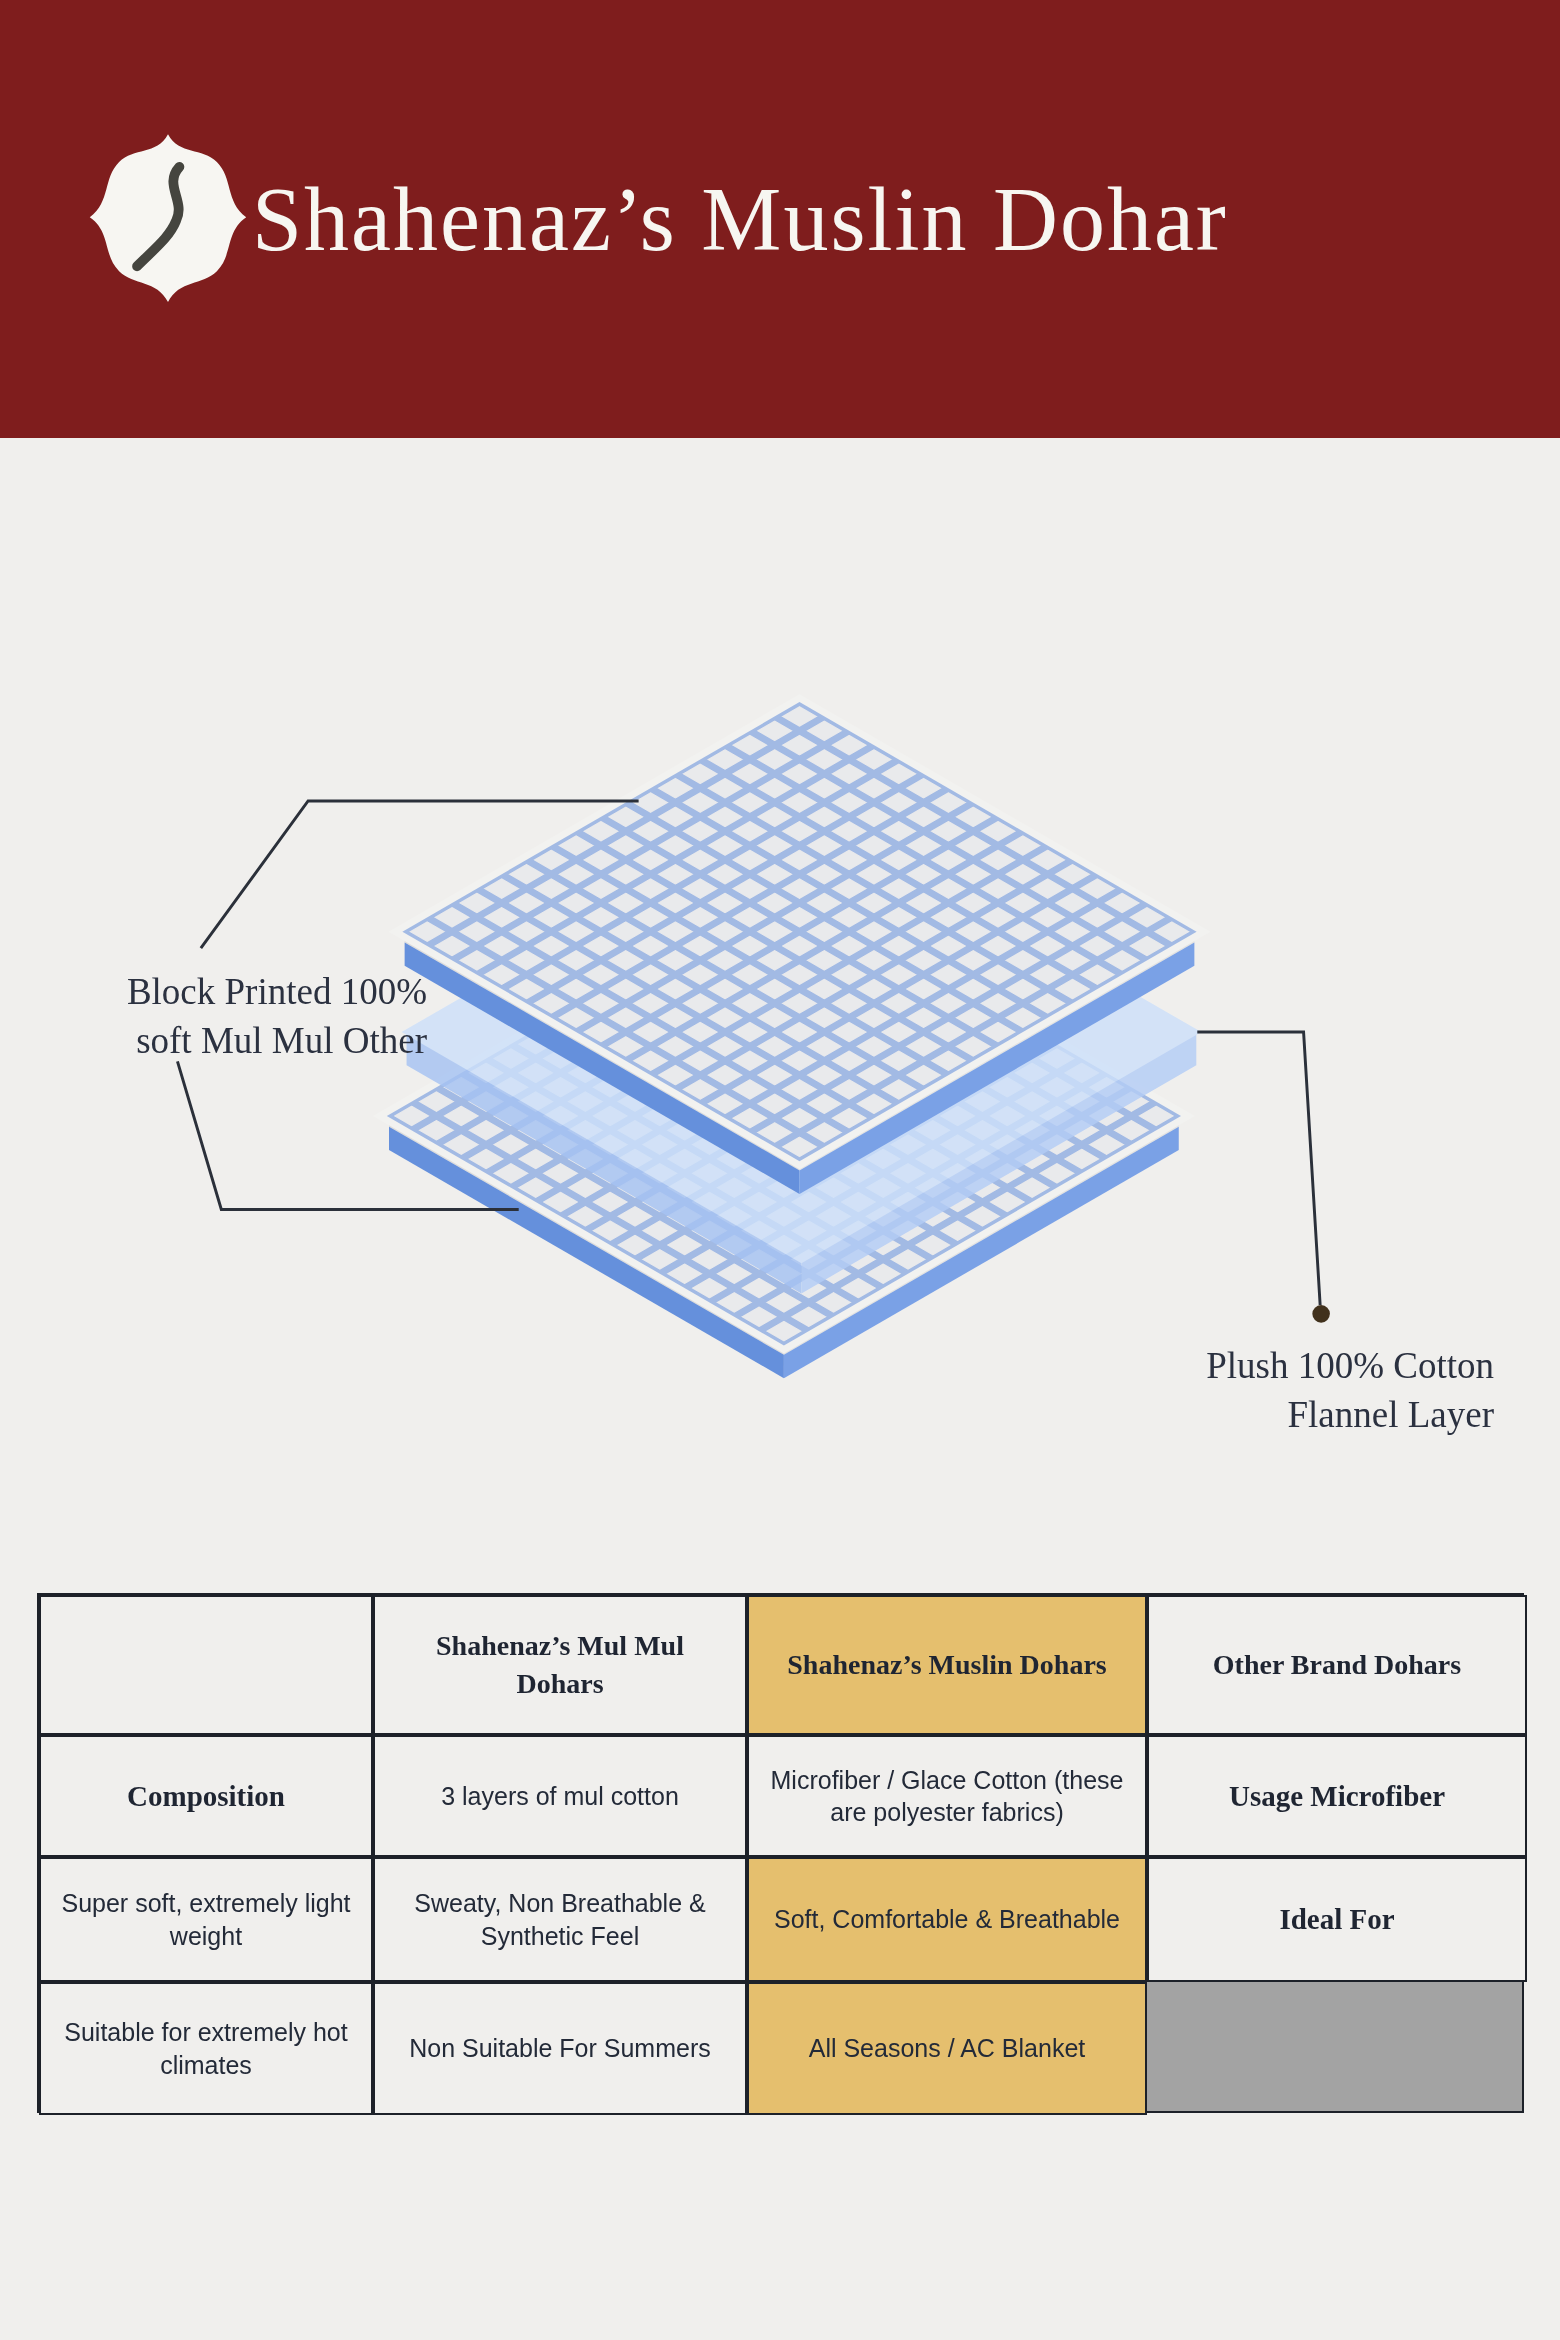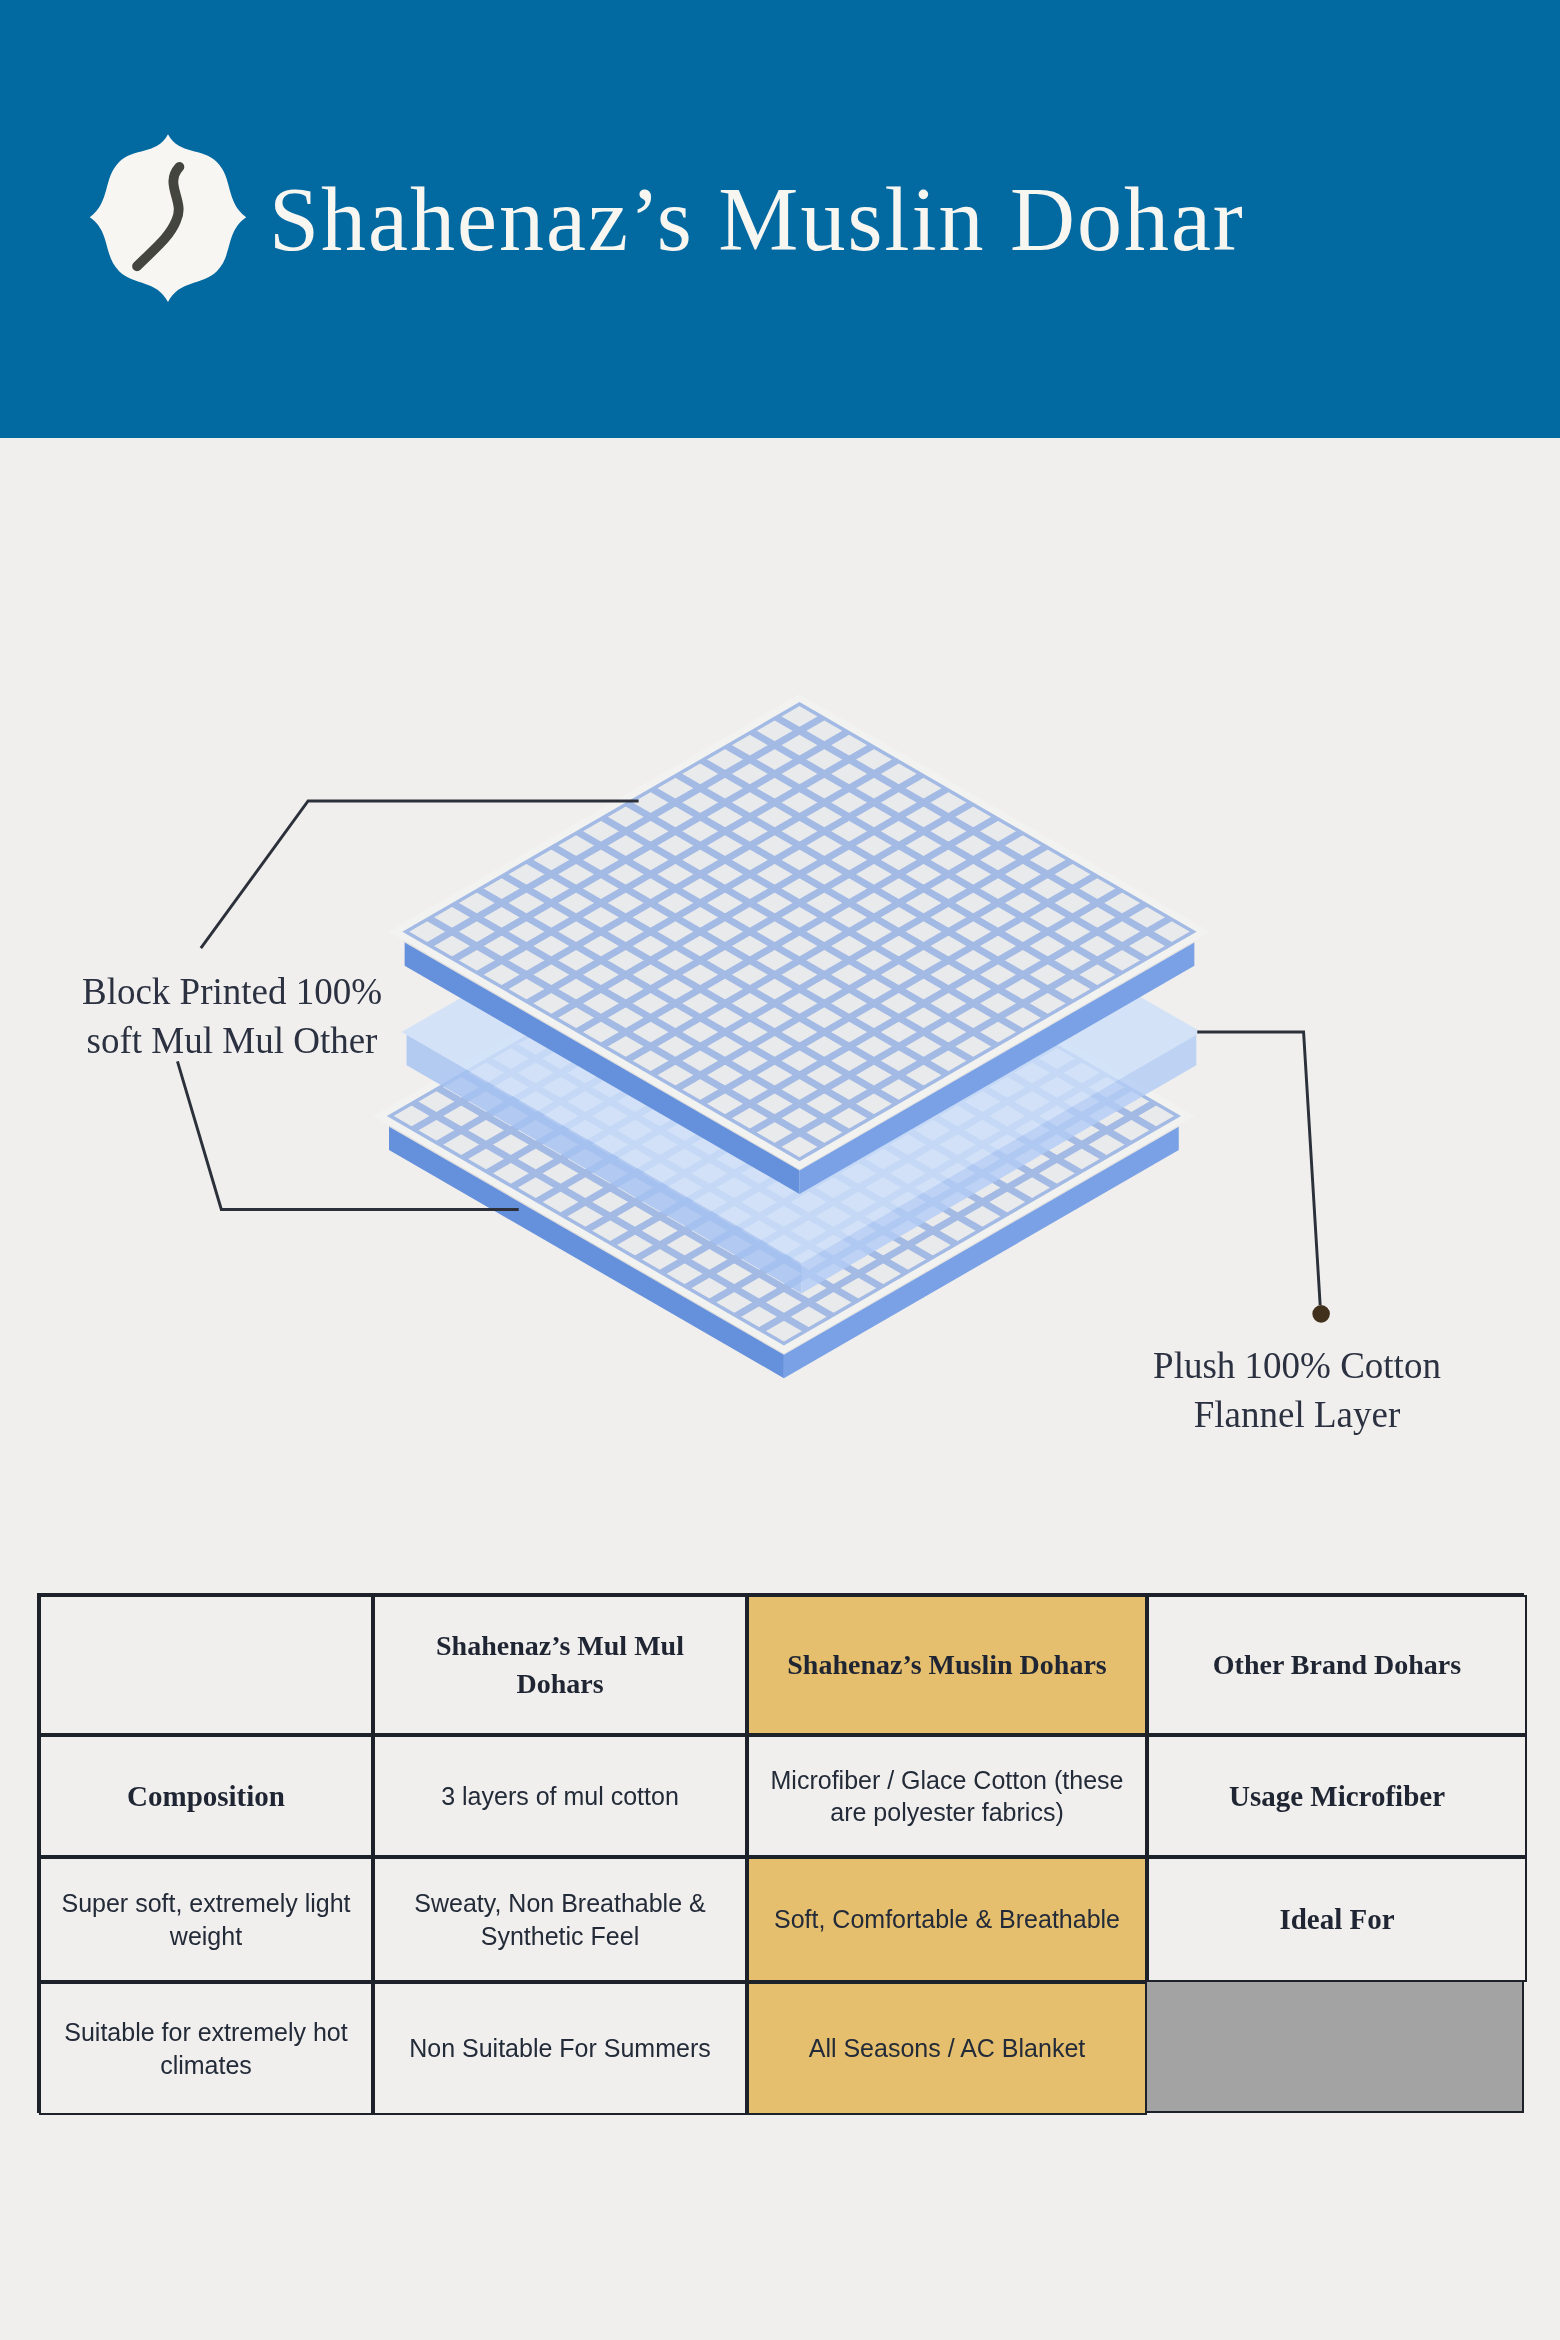--- a/index.html
+++ b/index.html
@@ -1,27 +1,27 @@
 <!DOCTYPE html>
 <html><head>
 <meta charset="utf-8">
 <style>
   html,body{margin:0;padding:0;}
   body{font-family:"Liberation Serif", serif; background:#ffffff;}
   .page{position:relative;width:1560px;height:2341px;background:#f0efed;overflow:hidden;}
 
   
-  .header{position:absolute;left:0;top:0;width:1560px;height:438px;background:#0369a1;
-          display:flex;align-items:center;padding-left:86px;box-sizing:border-box;gap:19px;}
+  .header{position:absolute;left:0;top:0;width:1560px;height:438px;background:#7f1d1d;
+          display:flex;align-items:center;padding-left:86px;box-sizing:border-box;gap:2px;}
   .logo{width:164px;height:176px;flex:0 0 auto;}
   .brand-title{color:#f7f6f1;font-size:90px;letter-spacing:2px;white-space:nowrap;font-weight:500;}
 
   
   .diagram-svg{position:absolute;left:0;top:438px;width:1560px;height:1155px;}
-  .diag-label{position:absolute;color:#2b3140;font-size:37px;line-height:1.32;text-align:center;}
+  .diag-label{position:absolute;color:#2b3140;font-size:37px;line-height:1.32;text-align:right;}
   .diag-label-left{left:37px;top:968px;width:390px;}
   .diag-label-right{left:1100px;top:1342px;width:394px;}
 
   
   .cmp-table{position:absolute;left:37px;top:1593px;width:1487px;height:520px;
              display:grid;grid-template-columns:334px 374px 400px 380px;
              grid-template-rows:140px 122px 125px 133px;
              border:2.9px solid #1d2129;box-sizing:border-box;background:#a3a3a3;}
   .cell{background:#f0efed;border:2px solid #1d2129;display:flex;align-items:center;justify-content:center;
         text-align:center;box-sizing:border-box;padding:5.9px 19.5px;}

